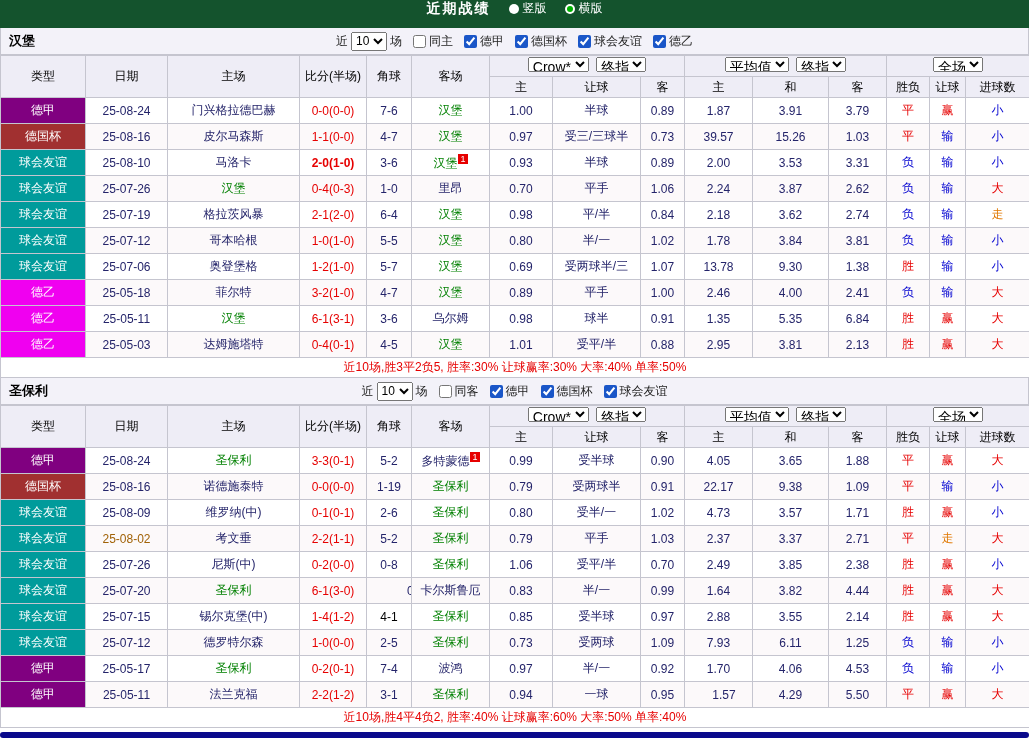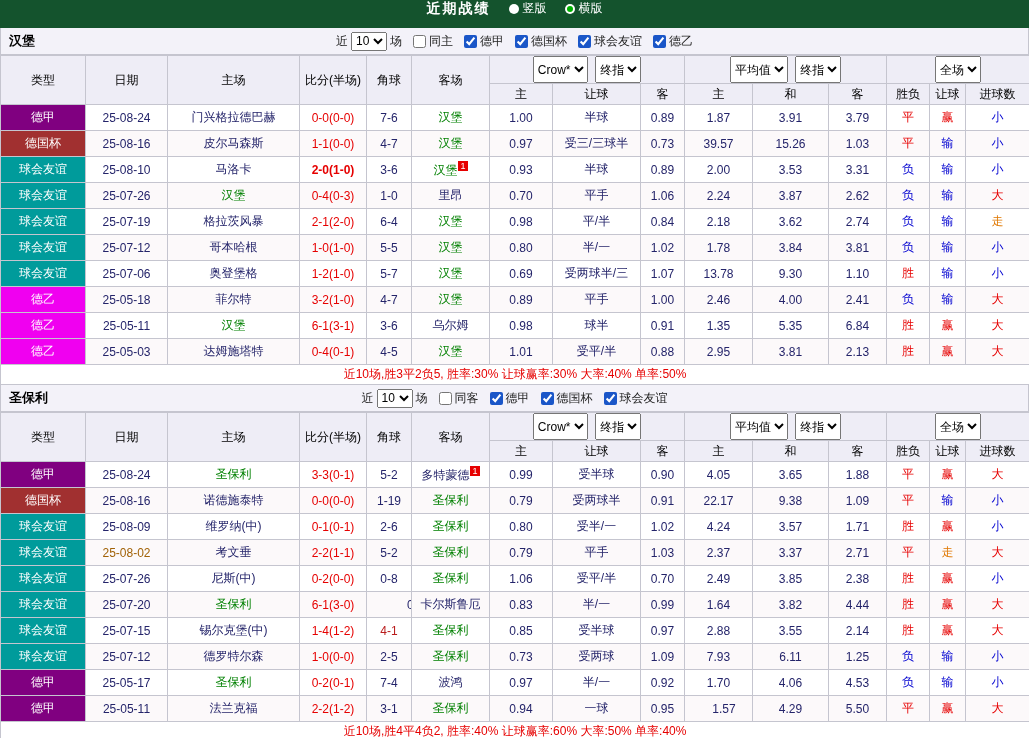--- a/index.html
+++ b/index.html
@@ -30,21 +30,21 @@
   .filters select{height:19px;font-size:12px}
   .chk{display:inline-flex;align-items:center;margin-left:8px;cursor:pointer;color:#222}
   .chk input{width:13px;height:13px;margin-right:3px;accent-color:#1a56c8}
   
   table{width:1029px;border-collapse:collapse;table-layout:fixed}
   th,td{
     border:1px solid #c5c5cf;text-align:center;vertical-align:middle;
     height:26px;padding:0 1px;overflow:hidden;white-space:nowrap;
   }
   thead th{background:#eeedf6;font-weight:normal;height:21px;color:#000}
-  thead select{height:27px;font-size:12px;margin:0 2px}
+  thead select{height:15px;font-size:14px;margin:0 2px}
   tbody tr:nth-child(even) td{background:#fcf9fa}
   tfoot td{height:20px;color:#e60000;background:#fff}
   sup.card{
     display:inline-block;background:#e60000;color:#fff;font-size:9px;line-height:10px;
     padding:0 2px;margin-left:1px;vertical-align:super;
   }
   
   .footer-bar{height:6px;background:#0a0a8c;margin-top:4px;border-radius:3px}
 </style>
 </head>
@@ -250,21 +250,21 @@
           <td style="color: rgb(36, 36, 106);">25-07-06</td>
           <td style="color: rgb(36, 36, 106);">奥登堡格</td>
           <td style="color: rgb(230, 0, 0);">1-2(1-0)</td>
           <td style="color: rgb(36, 36, 106);">5-7</td>
           <td style="color: rgb(0, 128, 0);">汉堡</td>
           <td style="color: rgb(36, 36, 106);">0.69</td>
           <td style="color: rgb(36, 36, 106);">受两球半/三</td>
           <td style="color: rgb(36, 36, 106);">1.07</td>
           <td style="color: rgb(36, 36, 106);">13.78</td>
           <td style="color: rgb(36, 36, 106);">9.30</td>
-          <td style="color: rgb(36, 36, 106);">1.10</td>
+          <td style="color: rgb(36, 36, 106);">1.38</td>
           <td style="color: rgb(230, 0, 0);">胜</td>
           <td style="color: rgb(0, 0, 208);">输</td>
           <td style="color: rgb(0, 0, 208);">小</td>
         </tr>
         <tr>
           <td style="background: rgb(240, 0, 240); color: rgb(255, 255, 255);">德乙</td>
           <td style="color: rgb(36, 36, 106);">25-05-18</td>
           <td style="color: rgb(36, 36, 106);">菲尔特</td>
           <td style="color: rgb(230, 0, 0);">3-2(1-0)</td>
           <td style="color: rgb(36, 36, 106);">4-7</td>
@@ -436,21 +436,21 @@
         <tr>
           <td style="background: rgb(0, 155, 155); color: rgb(255, 255, 255);">球会友谊</td>
           <td style="color: rgb(36, 36, 106);">25-08-09</td>
           <td style="color: rgb(36, 36, 106);">维罗纳(中)</td>
           <td style="color: rgb(230, 0, 0);">0-1(0-1)</td>
           <td style="color: rgb(36, 36, 106);">2-6</td>
           <td style="color: rgb(0, 128, 0);">圣保利</td>
           <td style="color: rgb(36, 36, 106);">0.80</td>
           <td style="color: rgb(36, 36, 106);">受半/一</td>
           <td style="color: rgb(36, 36, 106);">1.02</td>
-          <td style="color: rgb(36, 36, 106);">4.24</td>
+          <td style="color: rgb(36, 36, 106);">4.73</td>
           <td style="color: rgb(36, 36, 106);">3.57</td>
           <td style="color: rgb(36, 36, 106);">1.71</td>
           <td style="color: rgb(230, 0, 0);">胜</td>
           <td style="color: rgb(230, 0, 0);">赢</td>
           <td style="color: rgb(0, 0, 208);">小</td>
         </tr>
         <tr>
           <td style="background: rgb(0, 155, 155); color: rgb(255, 255, 255);">球会友谊</td>
           <td style="color: #a16207;">25-08-02</td>
           <td style="color: rgb(36, 36, 106);">考文垂</td>
@@ -499,21 +499,21 @@
           <td style="color: rgb(36, 36, 106);">4.44</td>
           <td style="color: rgb(230, 0, 0);">胜</td>
           <td style="color: rgb(230, 0, 0);">赢</td>
           <td style="color: rgb(230, 0, 0);">大</td>
         </tr>
         <tr>
           <td style="background: rgb(0, 155, 155); color: rgb(255, 255, 255);">球会友谊</td>
           <td style="color: rgb(36, 36, 106);">25-07-15</td>
           <td style="color: rgb(36, 36, 106);">锡尔克堡(中)</td>
           <td style="color: rgb(230, 0, 0);">1-4(1-2)</td>
-          <td style="color: #b91c1c;">4-1</td>
+          <td style="color: #000000;">4-1</td>
           <td style="color: rgb(0, 128, 0);">圣保利</td>
           <td style="color: rgb(36, 36, 106);">0.85</td>
           <td style="color: rgb(36, 36, 106);">受半球</td>
           <td style="color: rgb(36, 36, 106);">0.97</td>
           <td style="color: rgb(36, 36, 106);">2.88</td>
           <td style="color: rgb(36, 36, 106);">3.55</td>
           <td style="color: rgb(36, 36, 106);">2.14</td>
           <td style="color: rgb(230, 0, 0);">胜</td>
           <td style="color: rgb(230, 0, 0);">赢</td>
           <td style="color: rgb(230, 0, 0);">大</td>

